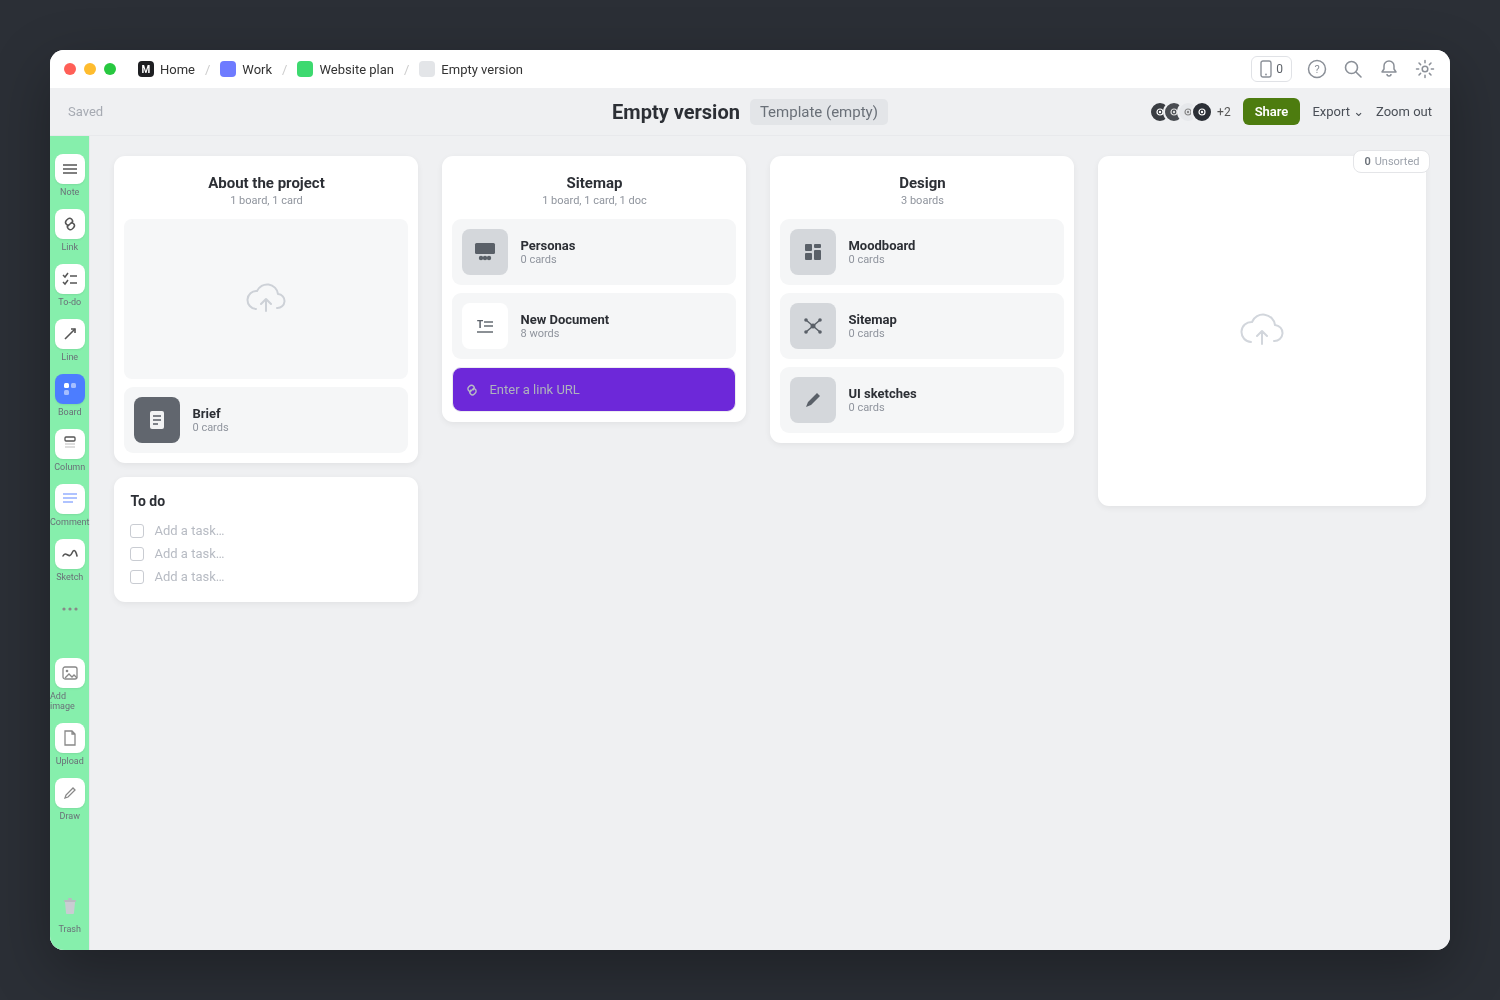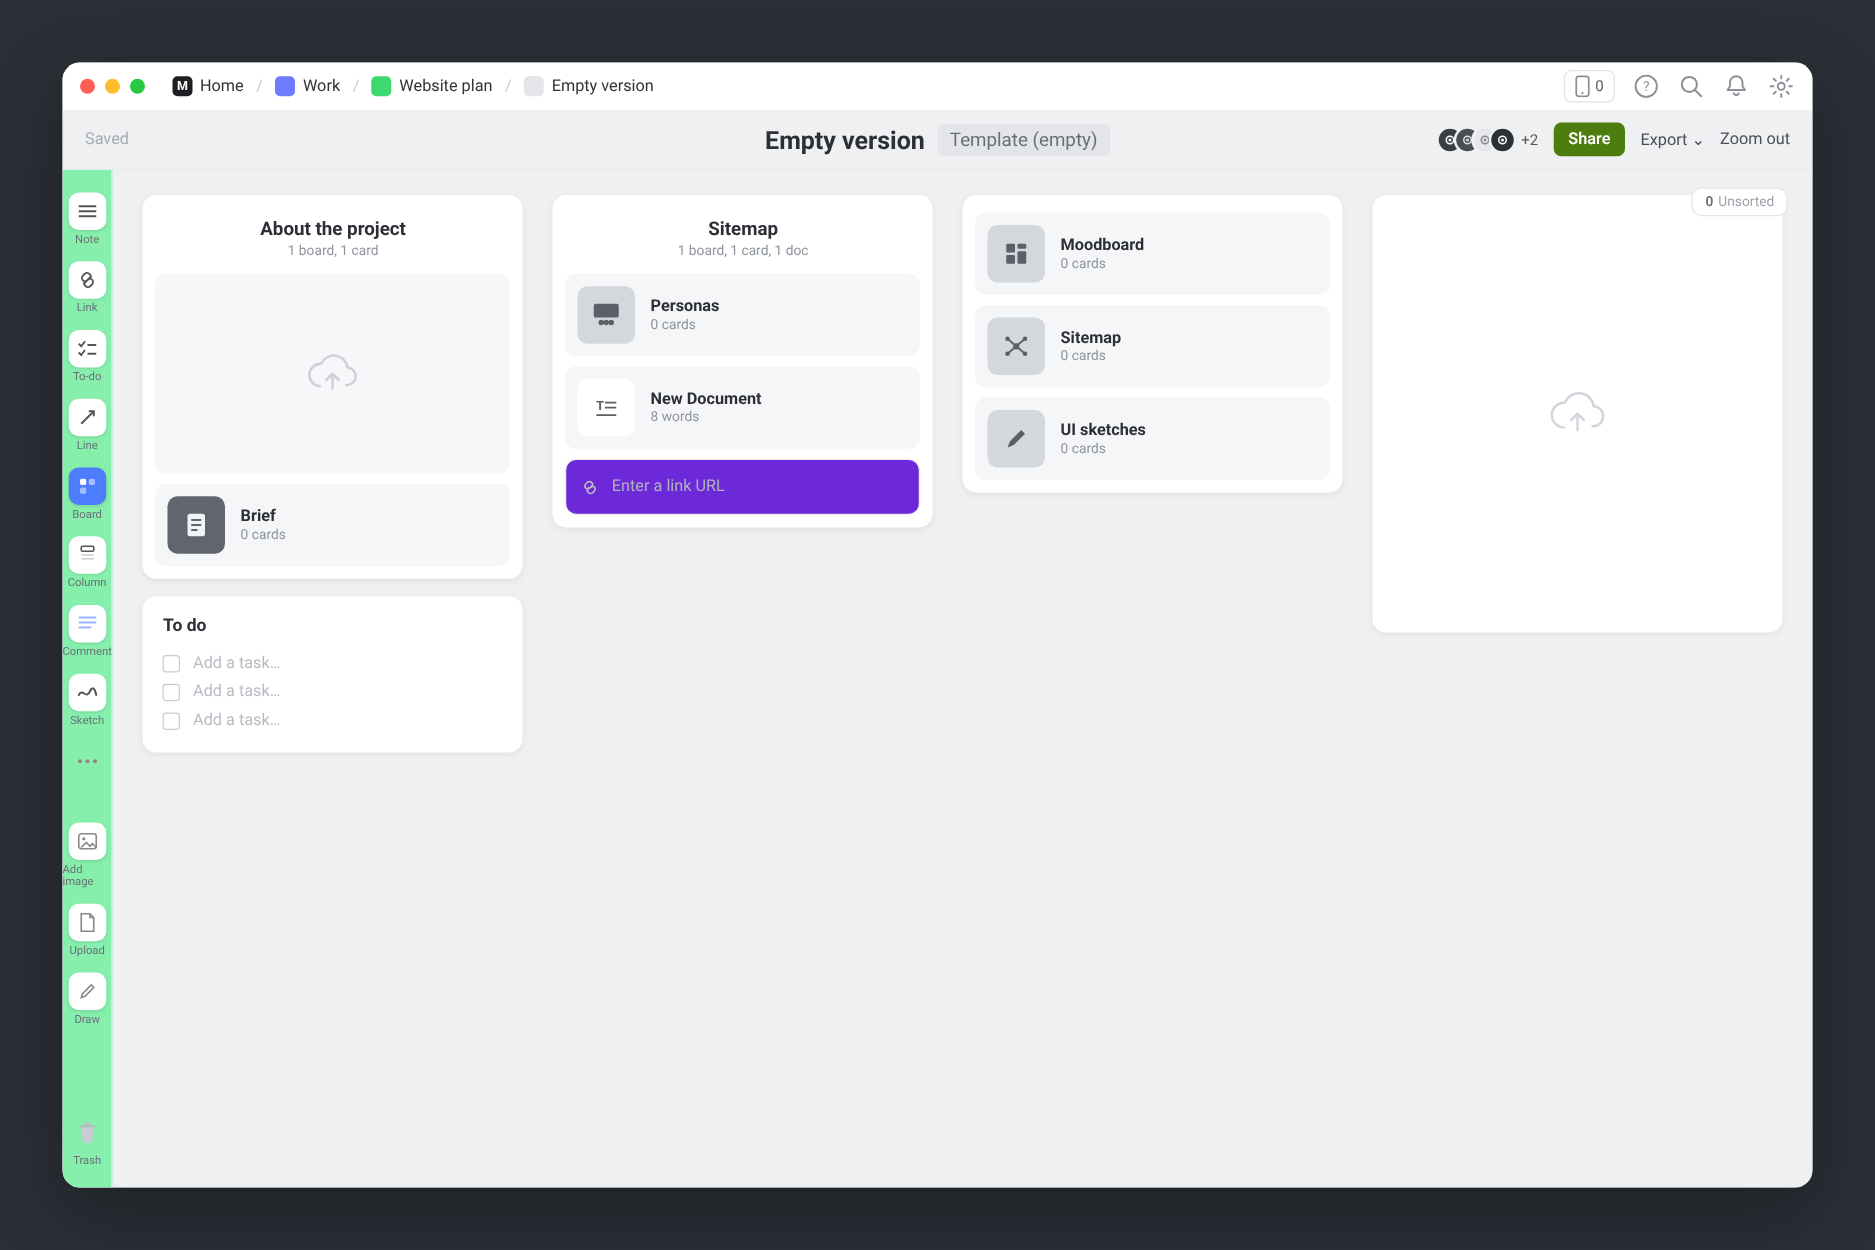--- a/index.html
+++ b/index.html
@@ -379,20 +379,24 @@
             <svg width="14" height="14" viewBox="0 0 14 14">
                 <path d="M5 9 L9 5 M3.7 7.7 a2.6 2.6 0 0 1 0-3.7 l1-1 a2.6 2.6 0 0 1 3.7 3.7 M10.3 6.3 a2.6 2.6 0 0 1 0 3.7 l-1 1 a2.6 2.6 0 0 1-3.7-3.7" fill="none" stroke="#b7bbc3" stroke-width="1.4" stroke-linecap="round"></path>
               </svg>
             <span>Enter a link URL</span>
           </div>
         </div>
       </div>
 
       <div class="column">
         <div class="card-container">
+          <div class="col-header">
+            <div class="col-title">Design</div>
+            <div class="col-meta">3 boards</div>
+          </div>
           <div class="item-card">
             <div class="item-icon">
                 <svg width="22" height="22" viewBox="0 0 22 22">
                   <rect x="3" y="3" width="7" height="7" rx="1" fill="#5a6068"></rect>
                   <rect x="12" y="3" width="7" height="4" rx="1" fill="#5a6068"></rect>
                   <rect x="12" y="9" width="7" height="10" rx="1" fill="#5a6068"></rect>
                   <rect x="3" y="12" width="7" height="7" rx="1" fill="#5a6068"></rect>
                 </svg>
               </div>
             <div class="item-text">

